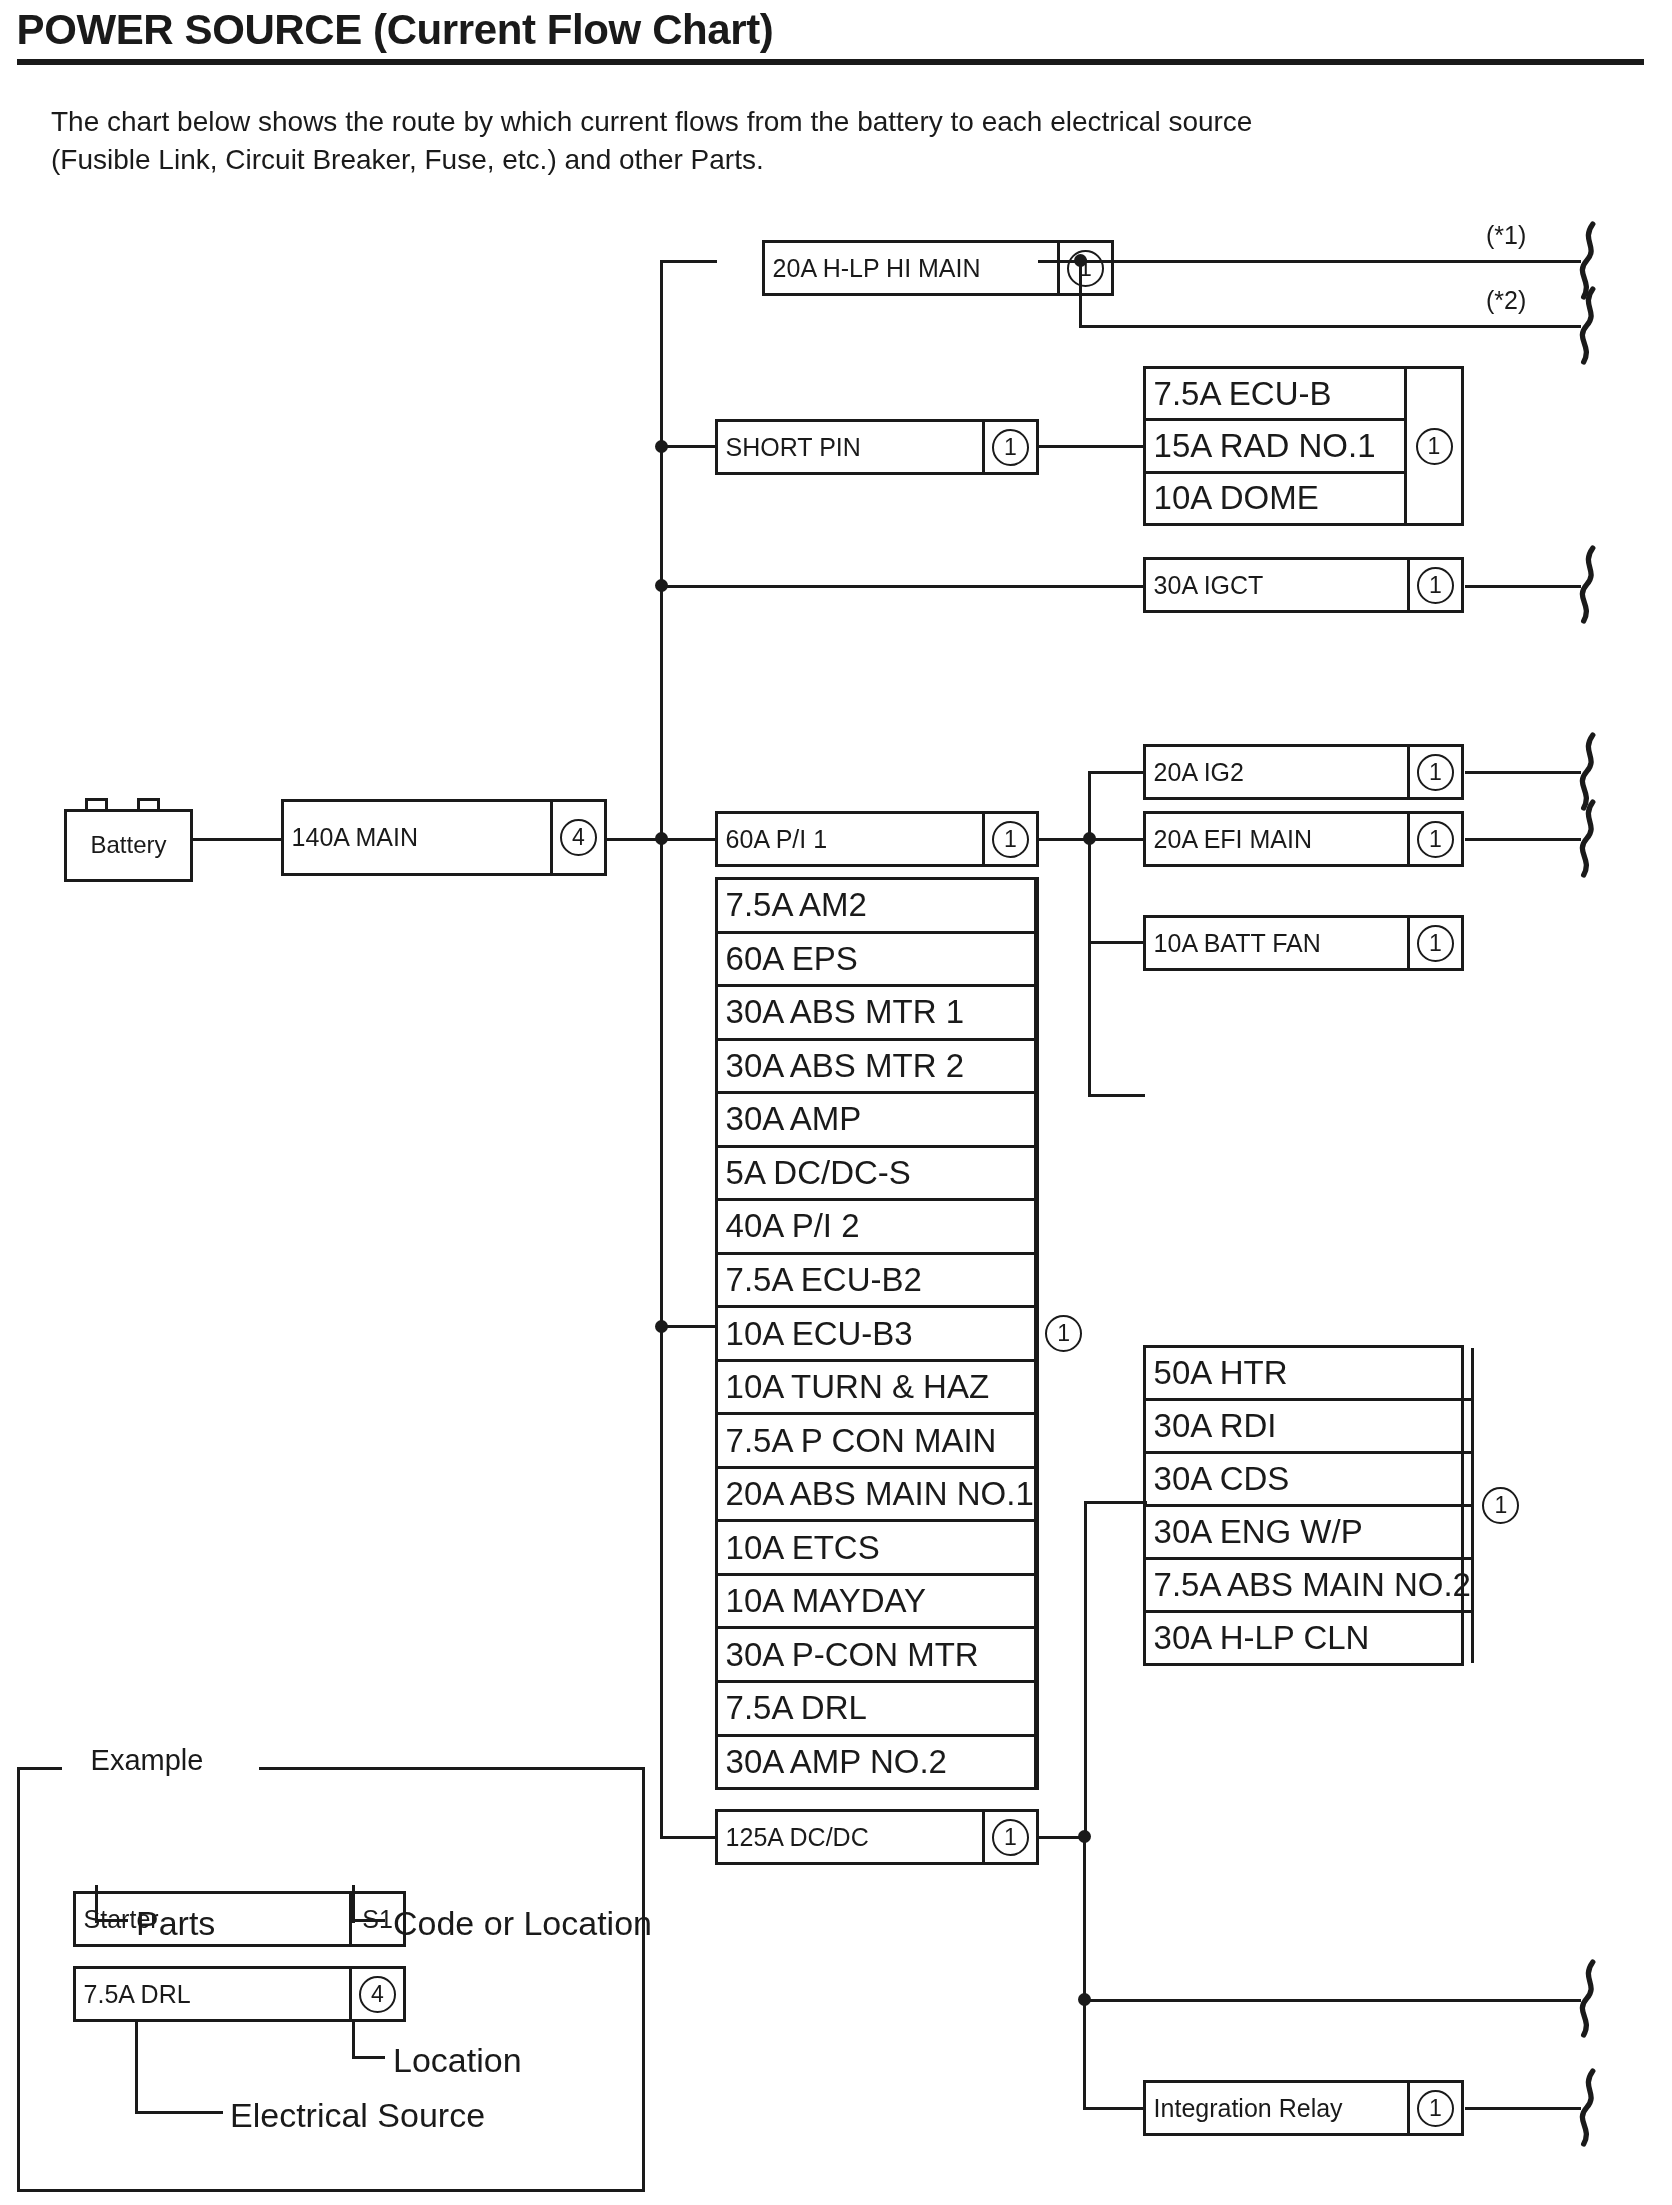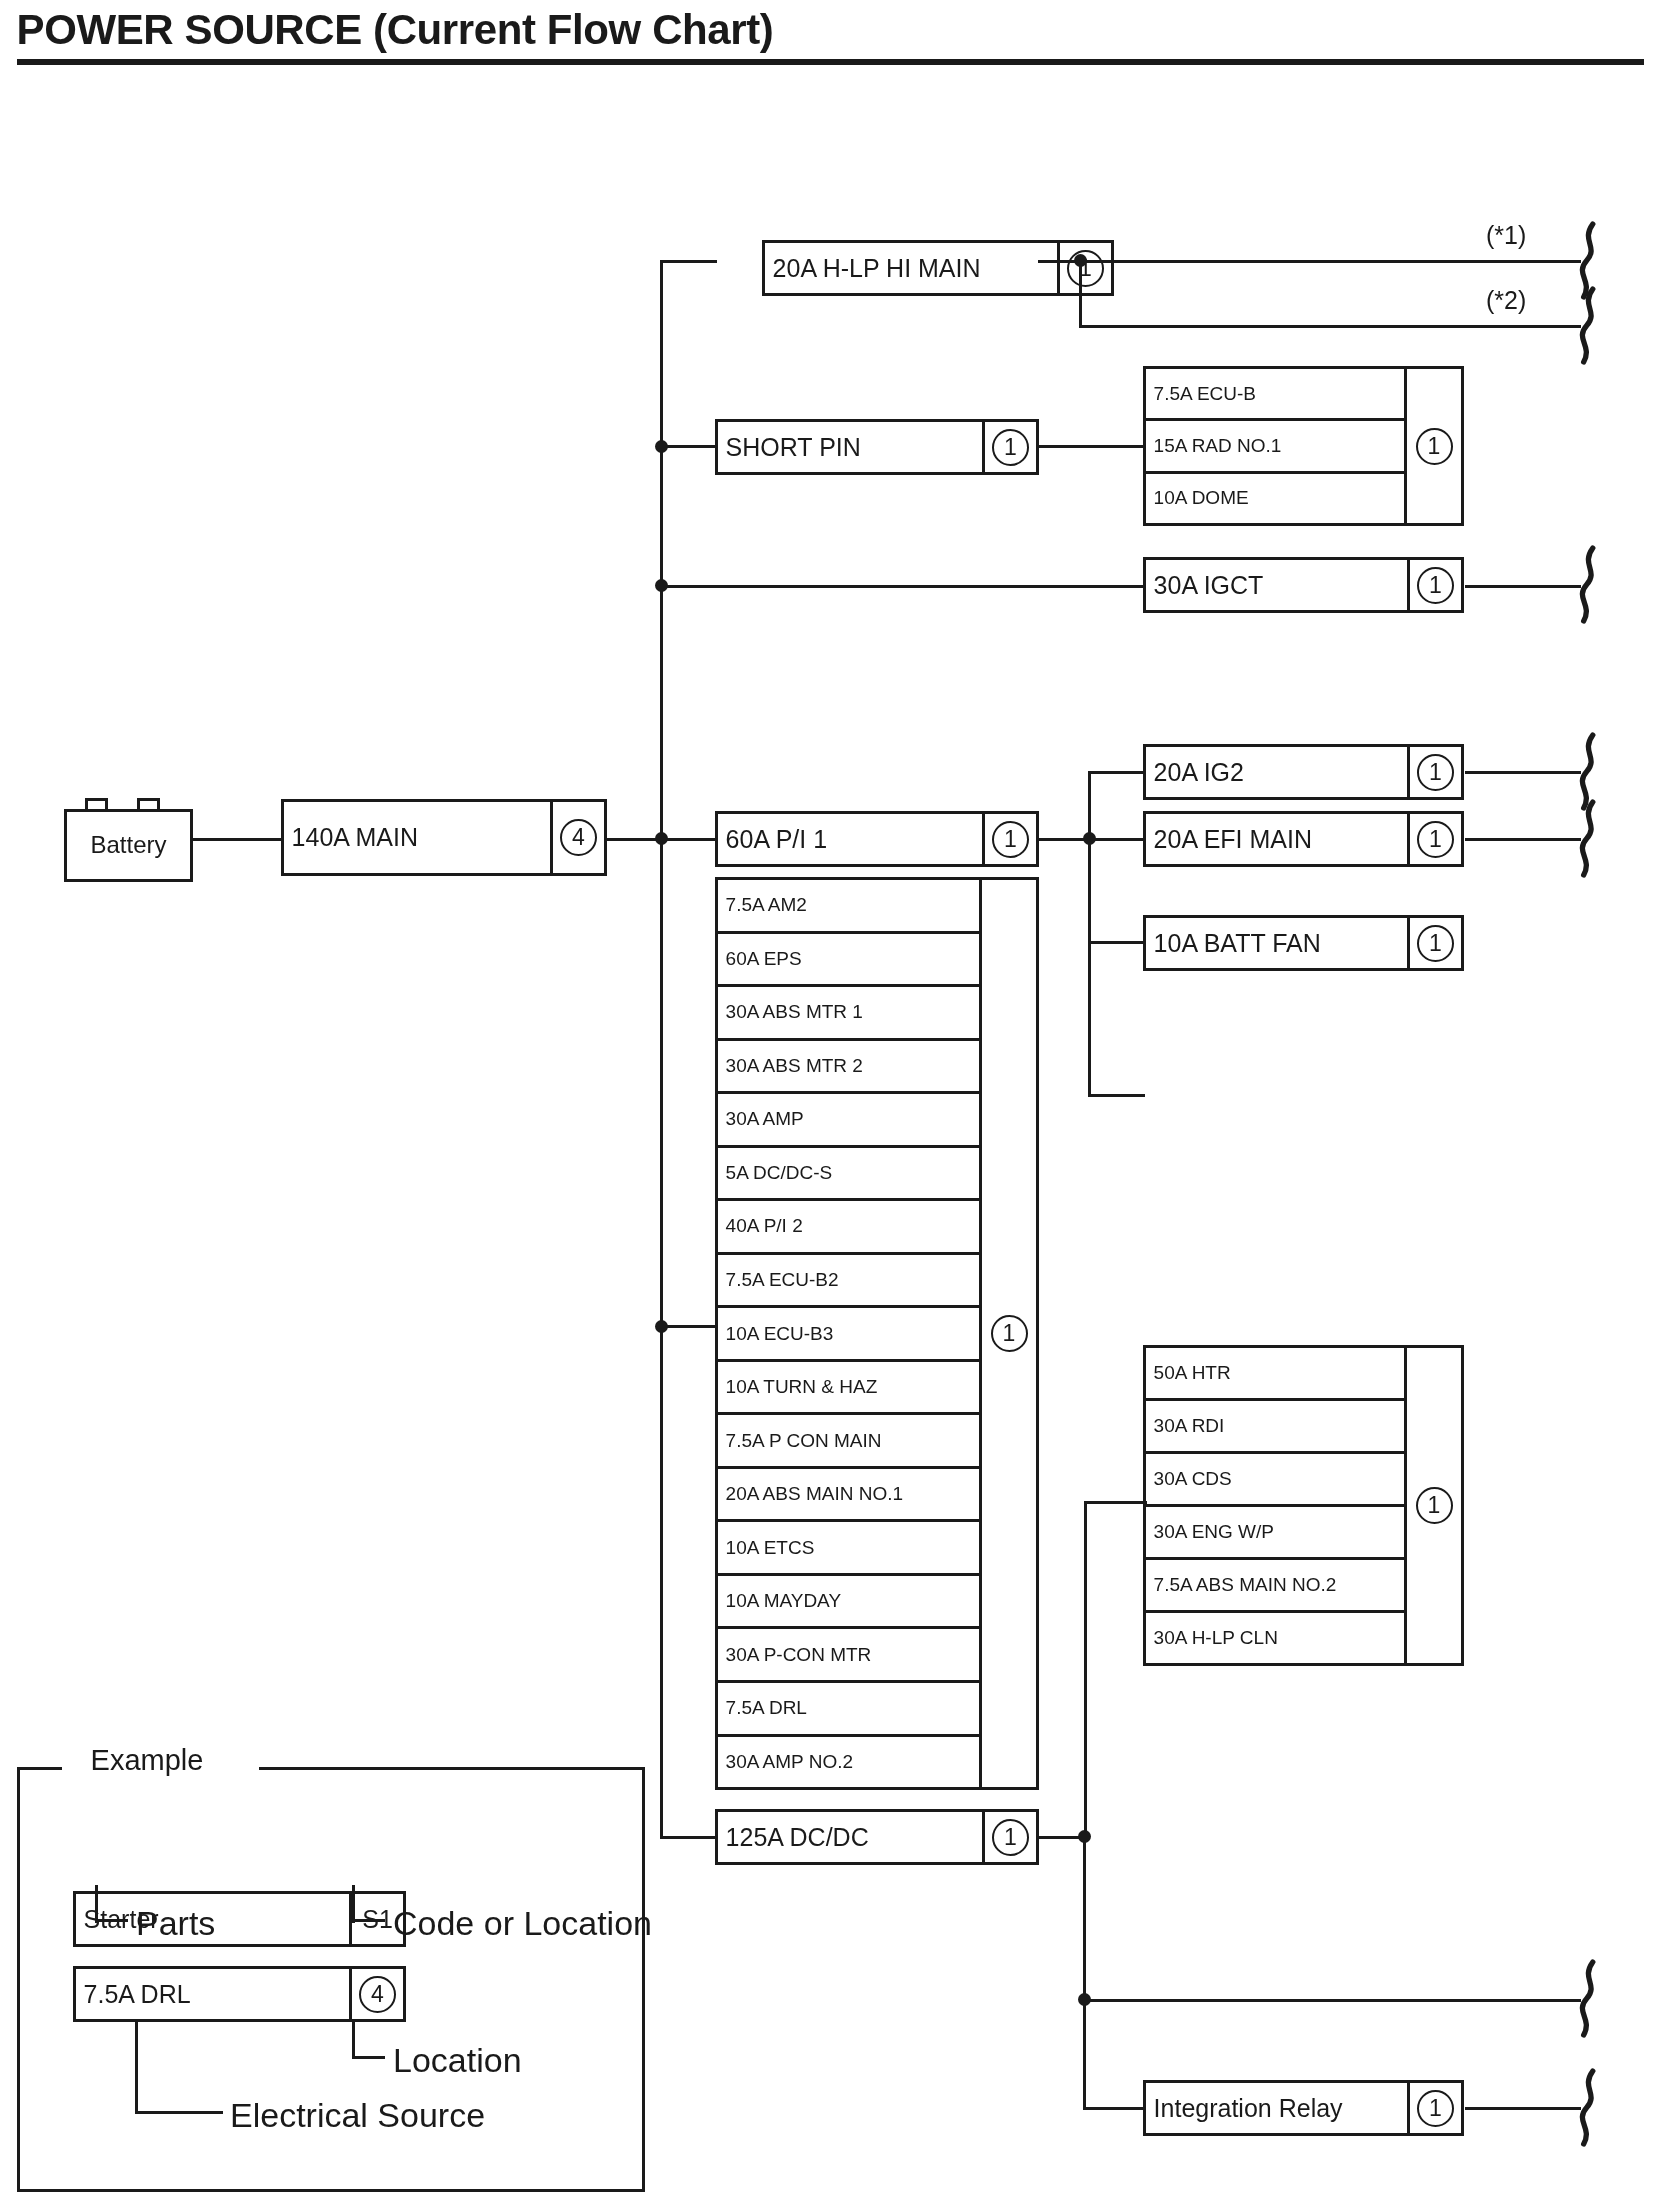--- a/index.html
+++ b/index.html
@@ -46,21 +46,21 @@
   .code.plain{font-size:25px;}
 
   
   .block{
     position:absolute;box-sizing:border-box;
     border:3px solid #1a1a1a;background:#fff;display:flex;
   }
   .block .rows{flex:1 1 auto;display:flex;flex-direction:column;}
   .block .rows .row{
     flex:1 1 0;display:flex;align-items:center;
-    padding-left:7.6px;font-size:19px;white-space:nowrap;
+    padding-left:7.6px;font-size:33px;white-space:nowrap;
     border-bottom:3px solid #1a1a1a;box-sizing:border-box;
   }
   .block .rows .row:last-child{border-bottom:none;}
   .block .codecol{
     flex:0 0 auto;width:54px;border-left:3px solid #1a1a1a;
     display:flex;align-items:center;justify-content:center;
   }
 
   
   #battery{position:absolute;left:64px;top:798px;width:129px;height:83px;}
@@ -93,20 +93,24 @@
   .leader .h{position:absolute;height:3px;background:#1a1a1a;}
   .cap{position:absolute;font-size:34px;white-space:nowrap;}
 </style>
 </head>
 <body>
 
 <div id="page">
 
   <div id="title">POWER SOURCE (Current Flow Chart)</div>
   <div id="title-rule"></div>
+  <div id="intro">
+    <div>The chart below shows the route by which current flows from the battery to each electrical source</div>
+    <div>(Fusible Link, Circuit Breaker, Fuse, etc.) and other Parts.</div>
+  </div>
 
   <div id="battery">
     <div class="term t1"></div>
     <div class="term t2"></div>
     <div class="body">Battery</div>
   </div>
 
   <div class="hline" style="left:193px;top:838px;width:88px;"></div>
 
   <div class="box" style="left:281px;top:799px;width:326px;height:77px;">

